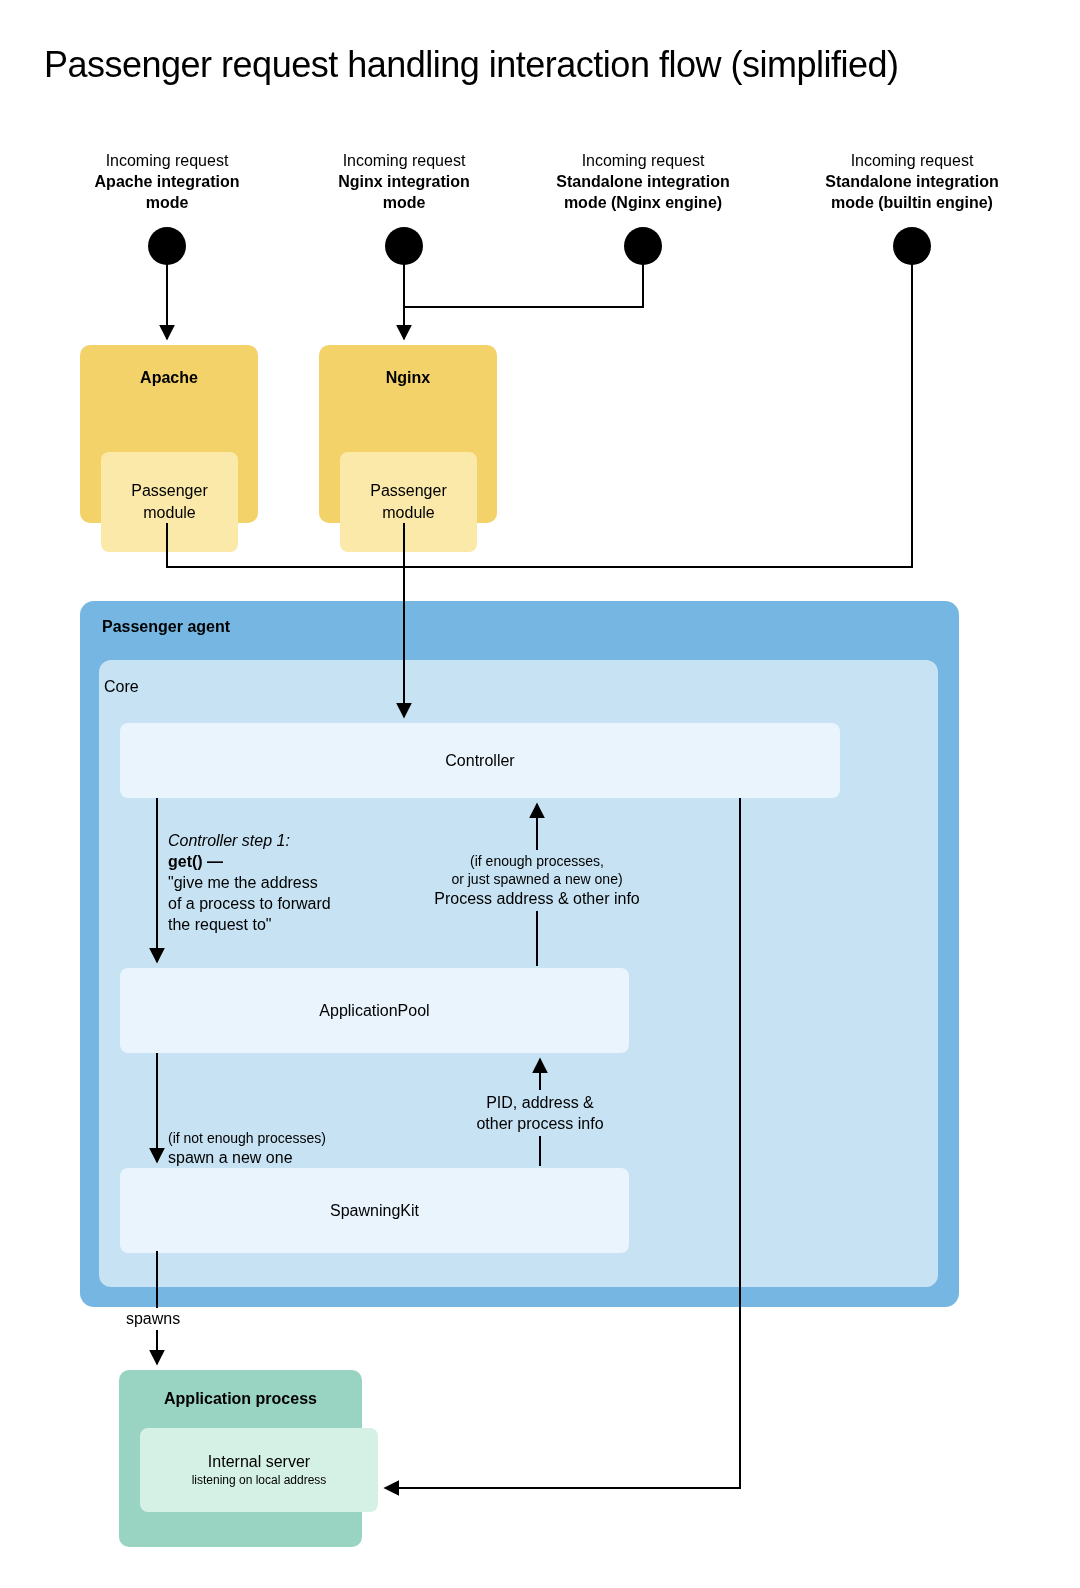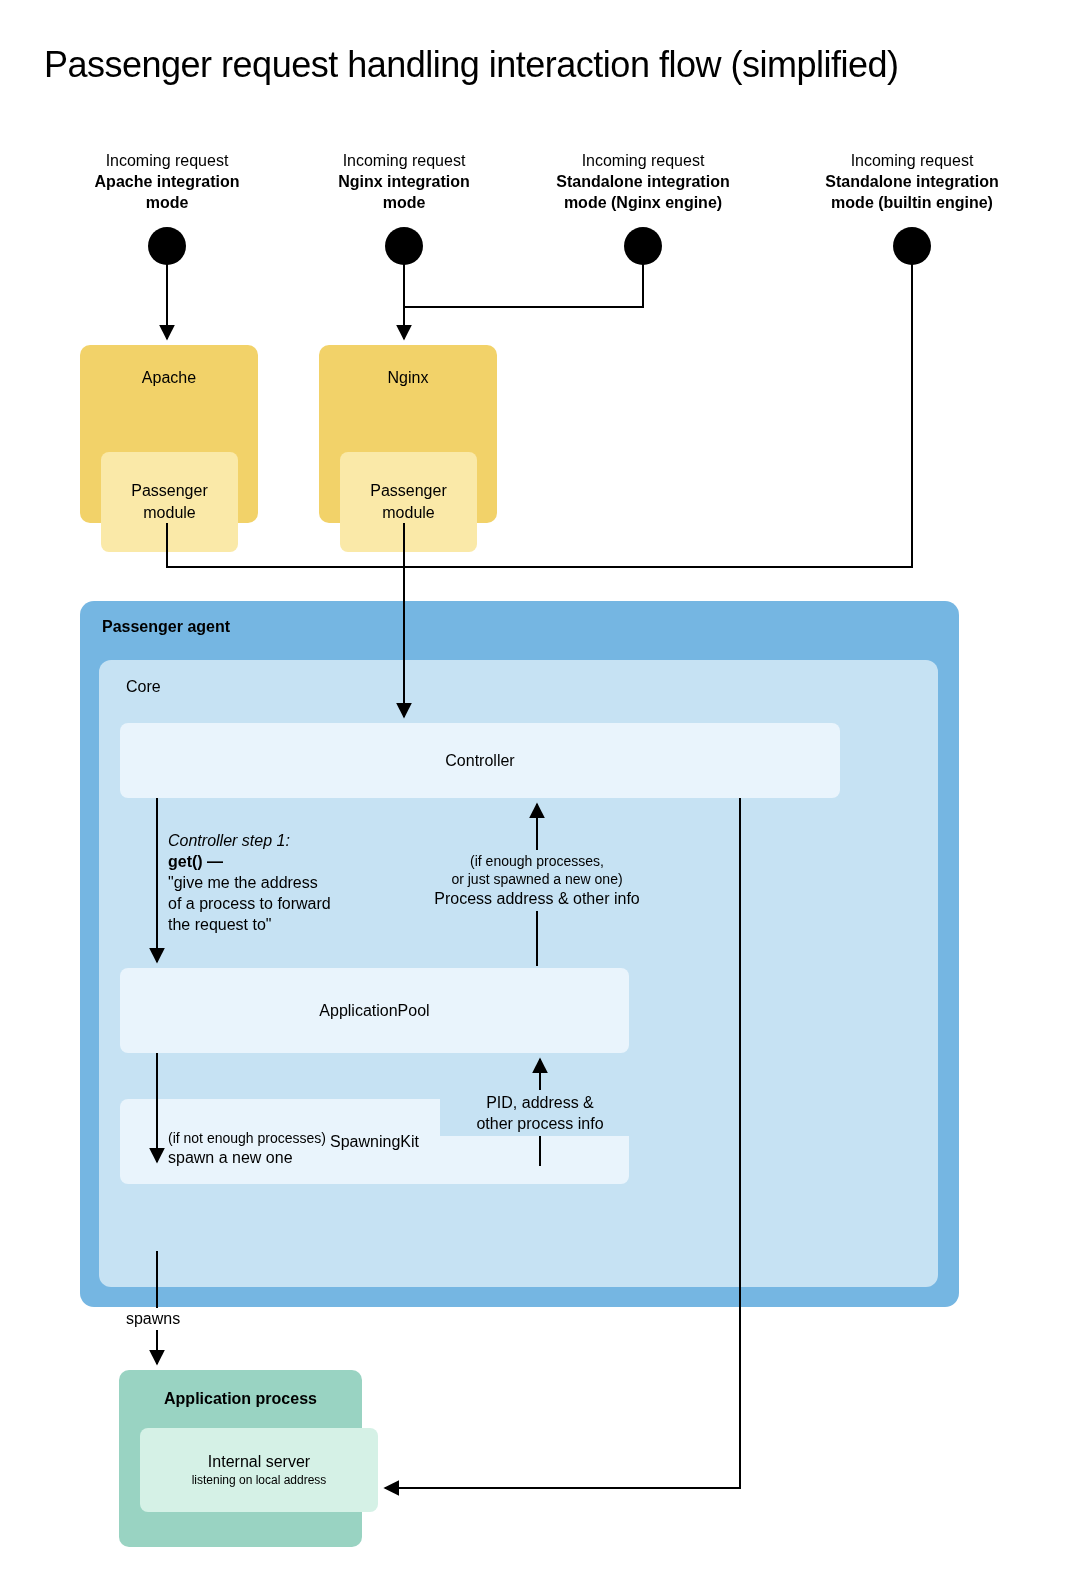--- a/index.html
+++ b/index.html
@@ -6,33 +6,33 @@
   body{font-family:"Liberation Sans","DejaVu Sans",sans-serif;color:#000;}
   #canvas{position:relative;width:1080px;height:1588px;background:#fff;overflow:hidden;}
   .abs{position:absolute;}
   #title{left:44px;top:44px;font-size:36px;letter-spacing:-0.5px;white-space:nowrap;}
 
   .req-header{top:150px;text-align:center;font-size:16px;line-height:21px;}
   .req-header .mode{font-weight:bold;}
   .dot{width:38px;height:38px;border-radius:50%;background:#000;}
 
   .server-box{width:178px;height:178px;top:345px;background:#F2D269;border-radius:10px;}
-  .server-box .srv-label{margin-top:24px;text-align:center;font-size:16px;}
+  .server-box .srv-label{margin-top:24px;text-align:center;font-size:16px;font-weight:bold;}
   .server-inner{position:absolute;left:21px;top:60px;width:137px;height:100px;background:#FAE9A8;
     border-radius:8px;display:flex;align-items:center;justify-content:center;text-align:center;
     font-size:16px;line-height:22px;margin-top:47px;}
 
   #agent-box{left:80px;top:601px;width:879px;height:706px;background:#75B6E2;border-radius:14px;}
   #agent-label{left:102px;top:618px;font-size:16px;font-weight:bold;}
   #core-box{left:99px;top:660px;width:839px;height:627px;background:#C6E2F3;border-radius:12px;}
-  #core-label{left:126px;top:678px;font-size:16px;}
+  #core-label{left:104px;top:678px;font-size:16px;}
   .component{background:#E9F4FC;border-radius:8px;display:flex;align-items:center;justify-content:center;font-size:16px;}
   #controller-box{left:120px;top:723px;width:720px;height:75px;}
   #apppool-box{left:120px;top:968px;width:509px;height:85px;}
-  #spawningkit-box{left:120px;top:1099px;width:509px;height:85px;}
+  #spawningkit-box{left:120px;top:1168px;width:509px;height:85px;}
 
   #svg-overlay{position:absolute;left:0;top:0;width:1080px;height:1588px;pointer-events:none;}
 
   .note{font-size:16px;line-height:21px;}
   .note .small{font-size:14px;line-height:18px;}
   .note .italic{font-style:italic;}
   .note .bold{font-weight:bold;}
   #step1-note{left:168px;top:830px;}
   #return-note{left:387px;top:850px;width:300px;text-align:center;background:#C6E2F3;padding:2px 0;}
   #step2-note{left:748px;top:834px;}

